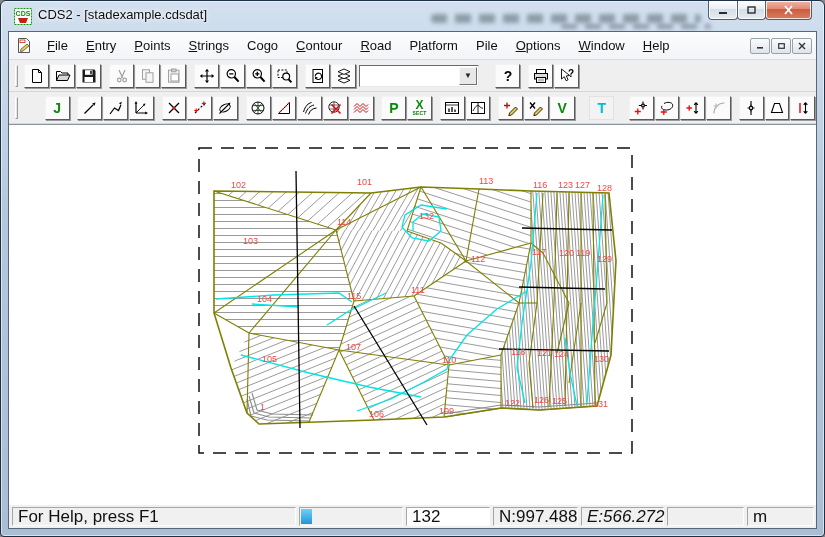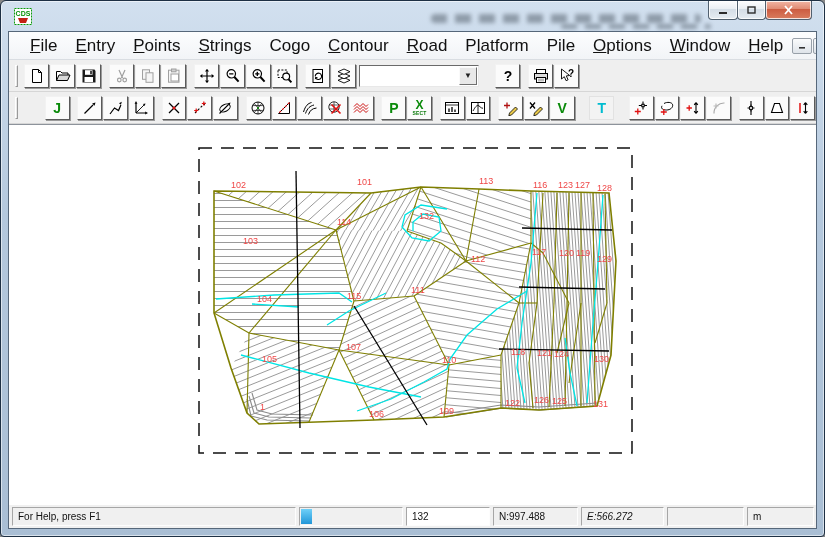--- a/index.html
+++ b/index.html
@@ -17,21 +17,21 @@
   .cap{height:19px;border:1px solid #51606f;border-top:none;border-radius:0 0 4px 4px;
        display:flex;align-items:center;justify-content:center;margin-left:-1px;
        background:linear-gradient(#fdfdfe,#e9eef3 45%,#d4dde6 46%,#e6ecf2);box-shadow:inset 0 0 0 1px rgba(255,255,255,.8);}
   .cap.close{background:linear-gradient(#f2b5a4,#e08a72 45%,#cc5c41 46%,#d97c5e);}
   
   #client{position:absolute;left:7px;top:30px;right:7px;bottom:7px;border:1px solid #56677a;
           background:#f0f0f0;display:flex;flex-direction:column;overflow:hidden;}
   #menubar{height:28px;background:linear-gradient(#fcfdfe,#f2f4f7);border-bottom:1px solid #d9dde2;
            display:flex;align-items:center;padding:0 4px 0 6px;}
   #menubar-items{display:flex;align-items:center;}
-  .mi{font-size:17px;color:#111;padding:3px 9px;white-space:nowrap;}
+  .mi{font-size:13px;color:#111;padding:3px 9px;white-space:nowrap;}
   .mi u{text-decoration:underline;}
   #doc-icon{width:17px;height:17px;margin-right:6px;}
   #mdi-buttons{margin-left:auto;display:flex;gap:1px;}
   .mdibtn{width:20px;height:16px;border:1px solid #98a0a9;border-radius:2px;
           background:linear-gradient(#fafbfc,#dfe4ea);display:flex;align-items:center;justify-content:center;}
   
   .toolbar{height:32px;background:#efefef;border-bottom:1px solid #d6d6d6;display:flex;align-items:center;padding-left:6px;}
   .grip{width:3px;height:22px;margin-right:6px;border:1px solid;border-color:#fff #9a9a9a #9a9a9a #fff;background:#e8e8e8;}
   .tbtn{width:25px;height:24px;margin-right:1px;background:#fbfbfb;border:1px solid;
         border-color:#f2f2f2 #5a5a5a #5a5a5a #f2f2f2;box-shadow:1px 1px 0 #9a9a9a;
@@ -45,21 +45,21 @@
          display:flex;align-items:center;margin:0 2px;}
   .combo span.val{flex:1;font-size:12px;padding-left:4px;}
   .combo .drop{width:18px;height:18px;margin-right:1px;background:#e8e8e8;border:1px solid;
          border-color:#fafafa #707070 #707070 #fafafa;font-size:8px;display:flex;align-items:center;justify-content:center;color:#222;}
   
   #canvas{flex:1;background:#fff;border-top:1px solid #8d939b;position:relative;overflow:hidden;text-align:right;}
   #map{position:absolute;left:0;top:0;}
   .plab{font-size:9px;fill:#ef4747;font-family:"Liberation Sans",sans-serif;}
   
   #statusbar{height:24px;background:#f0f0f0;border-top:1px solid #fff;box-shadow:0 -1px 0 #c9c9c9;
-             display:flex;align-items:stretch;padding:2px 2px 2px 3px;gap:3px;font-size:10px;color:#111;}
+             display:flex;align-items:stretch;padding:2px 2px 2px 3px;gap:3px;font-size:17px;color:#111;}
   .pane{border:1px solid;border-color:#a6a6a6 #fdfdfd #fdfdfd #a6a6a6;background:#f0f0f0;
         display:flex;align-items:center;padding:0 5px;white-space:nowrap;}
   .pane.white{background:#fff;}
   #pane-help{flex:1;border-color:#a6a6a6 #fdfdfd #fdfdfd #a6a6a6;}
   #pane-progress{width:104px;padding:1px;}
   #progress-chunk{width:11px;height:100%;background:linear-gradient(#6fd0f8,#2196d8);}
   #pane-point{width:84px;}
   #pane-n{width:85px;text-align:right;} #pane-e{width:83px;font-style:italic;} #pane-blank{width:77px;}
   #pane-units{width:67px;position:relative;}
   svg{display:block;}
@@ -70,20 +70,21 @@
 <div id="win">
 
   <div id="titlebar">
     <div class="ghost" style="left:430px;top:13px;width:270px"></div>
     <div class="ghost" style="left:560px;top:23px;width:150px;height:5px"></div>
     <svg id="title-icon" viewBox="0 0 18 17">
       <rect x="0.5" y="0.5" width="17" height="16" fill="#fff" stroke="#0a9a0a" stroke-dasharray="2 1"></rect>
       <text x="9" y="8" font-size="7" font-weight="bold" fill="#089408" text-anchor="middle">CDS</text>
       <path d="M4 10h10l-2 5H6z" fill="#c42015"></path>
     </svg>
+    <span id="title-text">CDS2 - [stadexample.cdsdat]</span>
     <div id="caption">
       <div class="cap" style="width:30px">
         <svg width="10" height="9" viewBox="0 0 10 9">
             <rect x="1" y="6" width="8" height="2" fill="#2b2b2b"></rect>
           </svg>
       </div>
       <div class="cap" style="width:29px">
         <svg width="11" height="10" viewBox="0 0 11 10">
             <rect x="2" y="2" width="7" height="6" fill="none" stroke="#2b2b2b" stroke-width="1.4"></rect>
           </svg>

